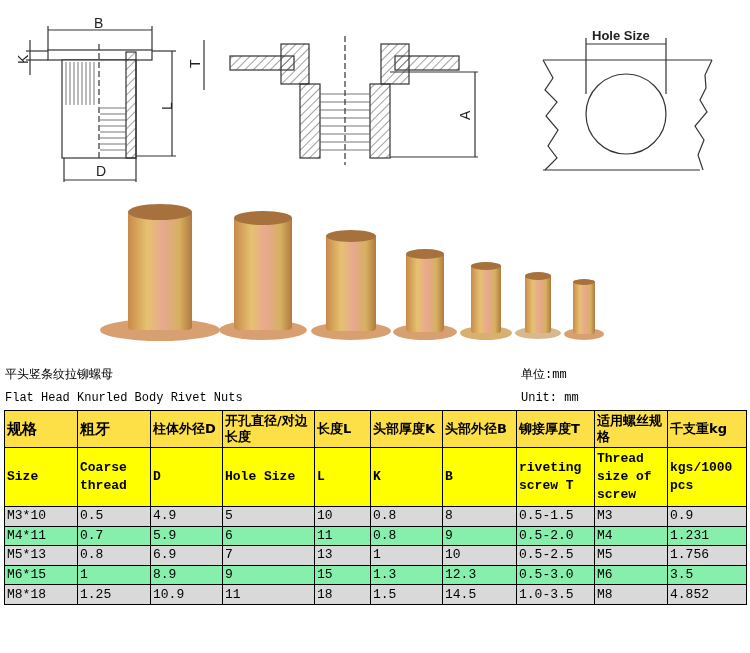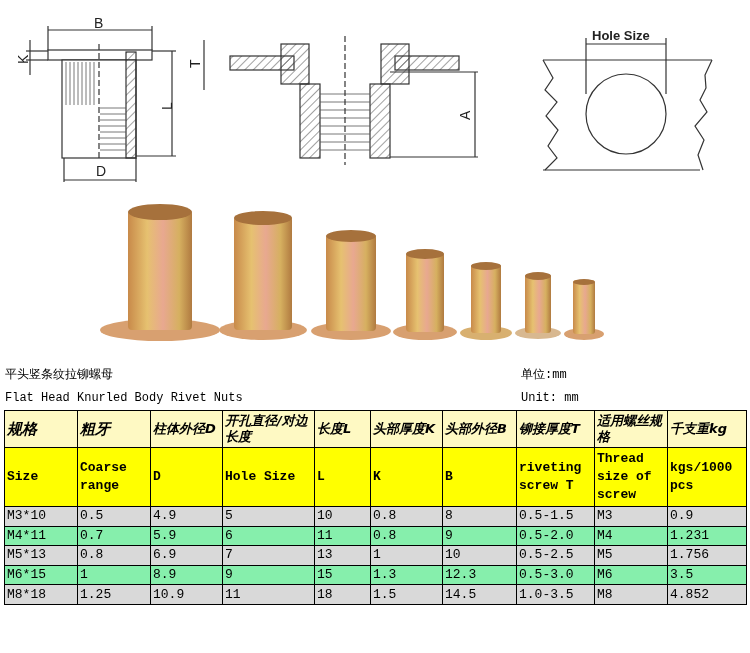--- a/index.html
+++ b/index.html
@@ -2,21 +2,21 @@
 <html><head>
 <meta charset="utf-8">
 <style>
   html,body{margin:0;padding:0;background:#fff;}
   body{width:750px;height:653px;position:relative;overflow:hidden;font-family:"DejaVu Sans Mono","Liberation Mono",monospace;color:#000;}
   .diagram{position:absolute;top:0;left:0;width:750px;height:190px;}
   .photo{position:absolute;top:190px;left:100px;width:550px;height:155px;}
   .cap{position:absolute;font-size:12px;white-space:nowrap;font-family:"Liberation Mono","DejaVu Sans Mono",monospace;}
   table.spec{position:absolute;left:4px;top:410px;border-collapse:collapse;table-layout:fixed;width:742px;}
   table.spec td{border:1px solid #000;padding:0 2px;font-size:13px;line-height:16px;vertical-align:middle;overflow:hidden;font-family:"Liberation Mono","DejaVu Sans Mono",monospace;}
-  tr.hdr-cn td{height:36px;font-weight:bold;font-family:"DejaVu Sans","Liberation Sans",sans-serif;font-size:13px;line-height:16px;background:#fef9c3;font-style:italic;}
+  tr.hdr-cn td{height:36px;font-weight:bold;font-family:"DejaVu Sans","Liberation Sans",sans-serif;font-size:13px;line-height:16px;background:#fde047;}
   tr.hdr-cn td.big{font-size:15px;}
   tr.hdr-en td{height:58px;background:#ffff00;font-weight:bold;font-size:13px;line-height:18px;}
   tr.row td{height:18.6px;font-size:13px;line-height:16px;}
   tr.row.odd td{background:#d9d9d9;}
   tr.row.even td{background:#86efac;}
 </style>
 </head>
 <body>
 
 <svg class="diagram" viewBox="0 0 750 190" xmlns="http://www.w3.org/2000/svg">
@@ -183,21 +183,21 @@
     <td>开孔直径/对边长度</td>
     <td>长度L</td>
     <td>头部厚度K</td>
     <td>头部外径B</td>
     <td>铆接厚度T</td>
     <td>适用螺丝规格</td>
     <td>千支重kg</td>
   </tr>
   <tr class="hdr-en">
     <td>Size</td>
-    <td>Coarse range</td>
+    <td>Coarse thread</td>
     <td>D</td>
     <td>Hole Size</td>
     <td>L</td>
     <td>K</td>
     <td>B</td>
     <td>riveting screw T</td>
     <td>Thread size of screw</td>
     <td>kgs/1000 pcs</td>
   </tr>
   <tr class="row odd">

